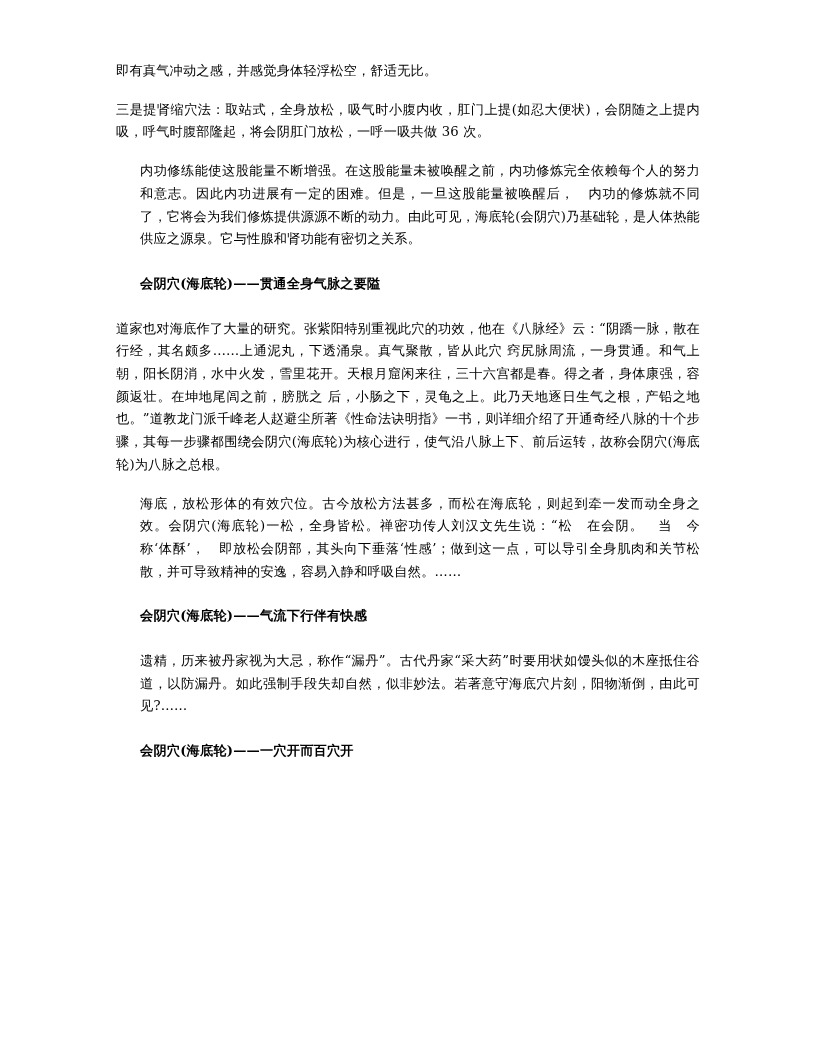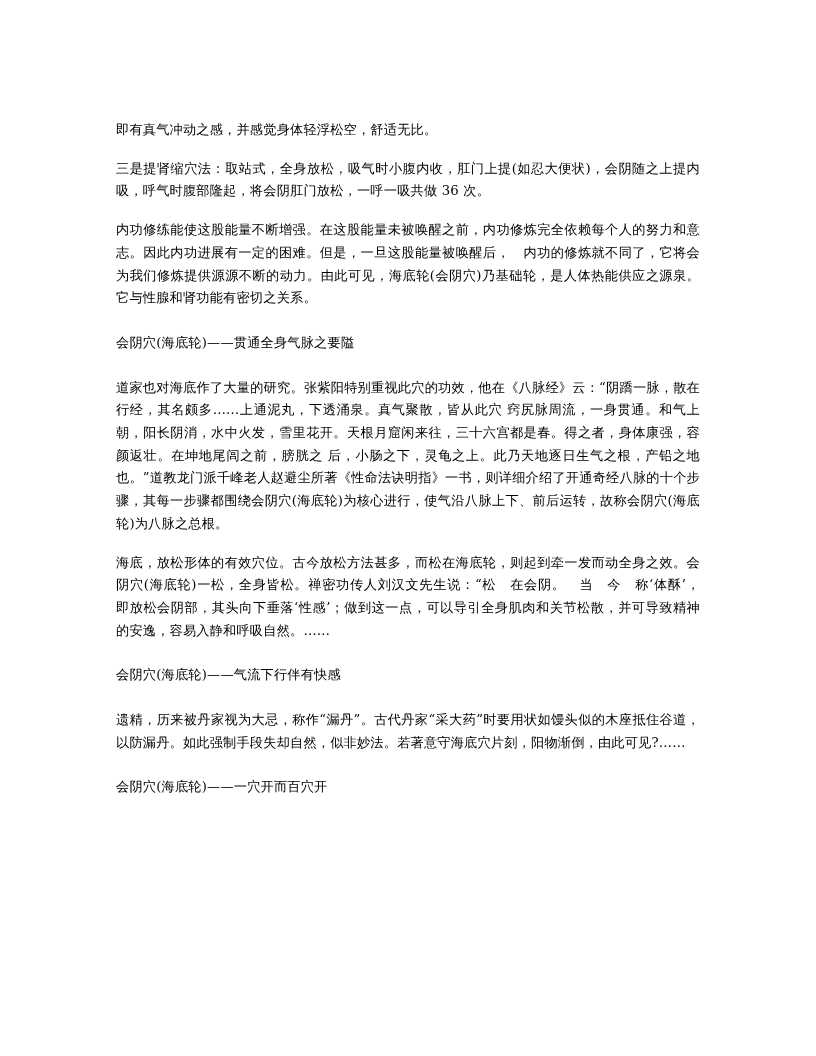--- a/index.html
+++ b/index.html
@@ -10,43 +10,45 @@
   body {
     width: 816px;
     height: 1056px;
     font-family: "DejaVu Serif", "Liberation Serif", serif;
     color: #000000;
   }
   .page {
     width: 816px;
     height: 800px;
     box-sizing: border-box;
-    padding: 119px 116px 60px 116px;
+    padding: 60px 116px 60px 116px;
     position: relative;
   }
   .doc-body {
     width: 584px;
   }
   p.para {
     margin: 0 0 16px 0;
     font-size: 13.2px;
     line-height: 1.72;
     text-align: justify;
     text-justify: inter-ideograph;
     letter-spacing: 0.2px;
   }
   p.heading {
     margin: 0 0 16px 0;
     font-size: 13.2px;
     line-height: 1.72;
     text-align: left;
     letter-spacing: 0.2px;
+    font-weight: bold;
   }
   p.spaced {
     margin-bottom: 22px;
+    margin-left: 24px;
   }
 </style>
 </head>
 <body>
 
 <div class="page">
   <div class="doc-body">
 
     <p class="para">即有真气冲动之感，并感觉身体轻浮松空，舒适无比。</p>
 

